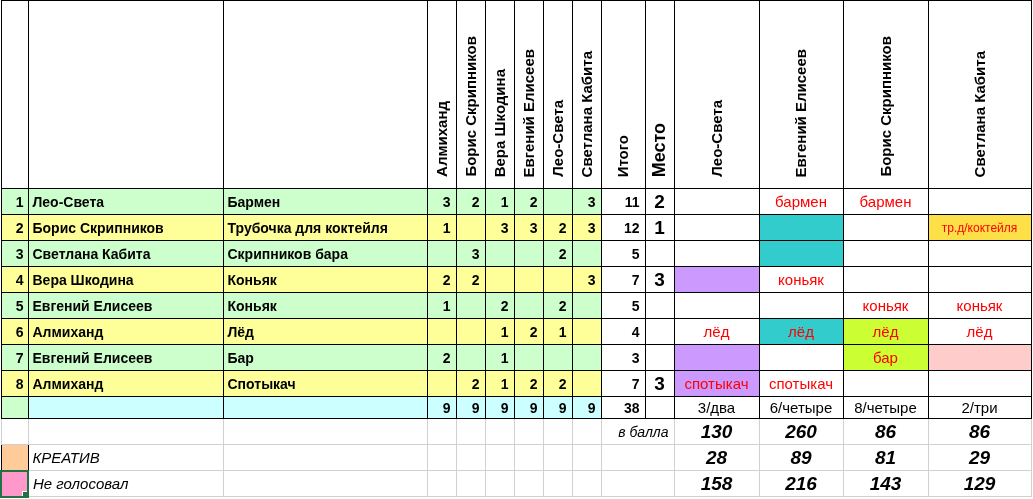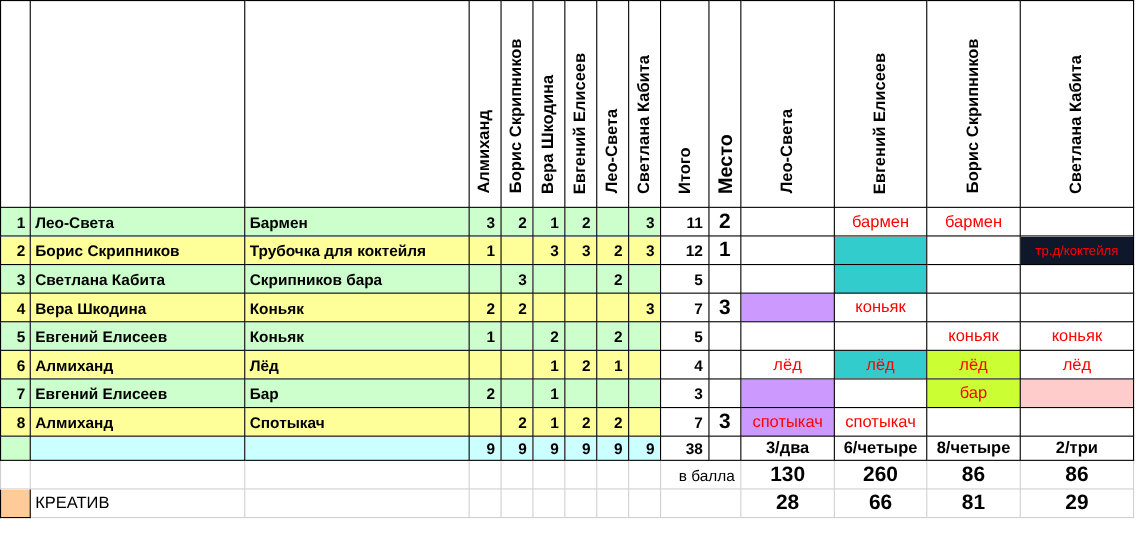--- a/index.html
+++ b/index.html
@@ -18,39 +18,39 @@
     table-layout: fixed;
   }
   td {
     padding: 0;
     overflow: hidden;
     white-space: nowrap;
     box-sizing: border-box;
     background: #ffffff;
   }
   .bk { border: 1px solid #000000; }
-  .gy { border: 1px solid #d0d0d0; }
+  .gy { border: 1px solid #d0d0d0; font-style: italic; }
   .vhead { vertical-align: bottom; text-align: center; padding-bottom: 7px; }
   .vtext {
     display: inline-block;
     writing-mode: vertical-rl;
     transform: rotate(180deg);
     font-weight: 700;
     font-size: 15px;
     line-height: 1.05;
   }
   .vbig  { font-size: 18px; }
   .num   { text-align: right;  padding-right: 4px; font-weight: 700; font-size: 14px; }
   .name  { text-align: left;   padding-left: 4px;  font-weight: 700; font-size: 14px; }
   .vote  { text-align: right;  padding-right: 5px; font-weight: 700; font-size: 14px; }
   .tot   { text-align: right;  padding-right: 5px; font-weight: 700; font-size: 14px; }
   .place { text-align: center; font-weight: 700; font-size: 19px; }
   .note  { text-align: center; color: #FF0000; font-size: 15px; }
   .note.sm { font-size: 12px; }
-  .result{ text-align: center; font-weight: 700; font-size: 15px; }
+  .result{ text-align: center; font-weight: 400; font-size: 15px; }
   .sumv  { text-align: center; font-weight: 700; font-size: 19px; }
   .plab  { text-align: right; padding-right: 5px; font-size: 14px; }
   .leg   { text-align: left;  padding-left: 4px;  font-size: 15px; }
   .sel   { border: 2px solid #217346; position: relative; }
   .handle{
     position: absolute;
     right: -1px; bottom: -1px;
     width: 5px; height: 5px;
     background: #217346;
     border-left: 1px solid #ffffff;
@@ -121,21 +121,21 @@
         <td class="bk vote" style="background: rgb(255, 255, 153);"></td>
         <td class="bk vote" style="background: rgb(255, 255, 153);">3</td>
         <td class="bk vote" style="background: rgb(255, 255, 153);">3</td>
         <td class="bk vote" style="background: rgb(255, 255, 153);">2</td>
         <td class="bk vote" style="background: rgb(255, 255, 153);">3</td>
         <td class="bk tot">12</td>
         <td class="bk place">1</td>
         <td class="bk note"></td>
         <td class="bk note" style="background: rgb(51, 204, 204);"></td>
         <td class="bk note"></td>
-        <td class="bk note sm" style="background: #0f172a;">тр.д/коктейля</td>
+        <td class="bk note sm" style="background: #fde047;">тр.д/коктейля</td>
       </tr>
       <tr style="height: 26px;">
         <td class="bk num" style="background: rgb(204, 255, 204);">3</td>
         <td class="bk name" style="background: rgb(204, 255, 204);">Светлана Кабита</td>
         <td class="bk name" style="background: rgb(204, 255, 204);">Скрипников бара</td>
         <td class="bk vote" style="background: rgb(204, 255, 204);"></td>
         <td class="bk vote" style="background: rgb(204, 255, 204);">3</td>
         <td class="bk vote" style="background: rgb(204, 255, 204);"></td>
         <td class="bk vote" style="background: rgb(204, 255, 204);"></td>
         <td class="bk vote" style="background: rgb(204, 255, 204);">2</td>
@@ -270,18 +270,36 @@
         <td class="gy leg">КРЕАТИВ</td>
         <td class="gy"></td>
         <td class="gy"></td>
         <td class="gy"></td>
         <td class="gy"></td>
         <td class="gy"></td>
         <td class="gy"></td>
         <td class="gy"></td>
         <td class="gy plab" colspan="2"></td>
         <td class="gy sumv">28</td>
-        <td class="gy sumv">66</td>
+        <td class="gy sumv">89</td>
         <td class="gy sumv">81</td>
         <td class="gy sumv">29</td>
+      </tr>
+      <tr style="height: 26px;">
+        <td class="bk sel" style="background: rgb(255, 153, 204);">
+          <span class="handle"></span>
+        </td>
+        <td class="gy leg">Не голосовал</td>
+        <td class="gy"></td>
+        <td class="gy"></td>
+        <td class="gy"></td>
+        <td class="gy"></td>
+        <td class="gy"></td>
+        <td class="gy"></td>
+        <td class="gy"></td>
+        <td class="gy plab" colspan="2"></td>
+        <td class="gy sumv">158</td>
+        <td class="gy sumv">216</td>
+        <td class="gy sumv">143</td>
+        <td class="gy sumv">129</td>
       </tr>
     </tbody>
 </table>
 
 </body></html>

